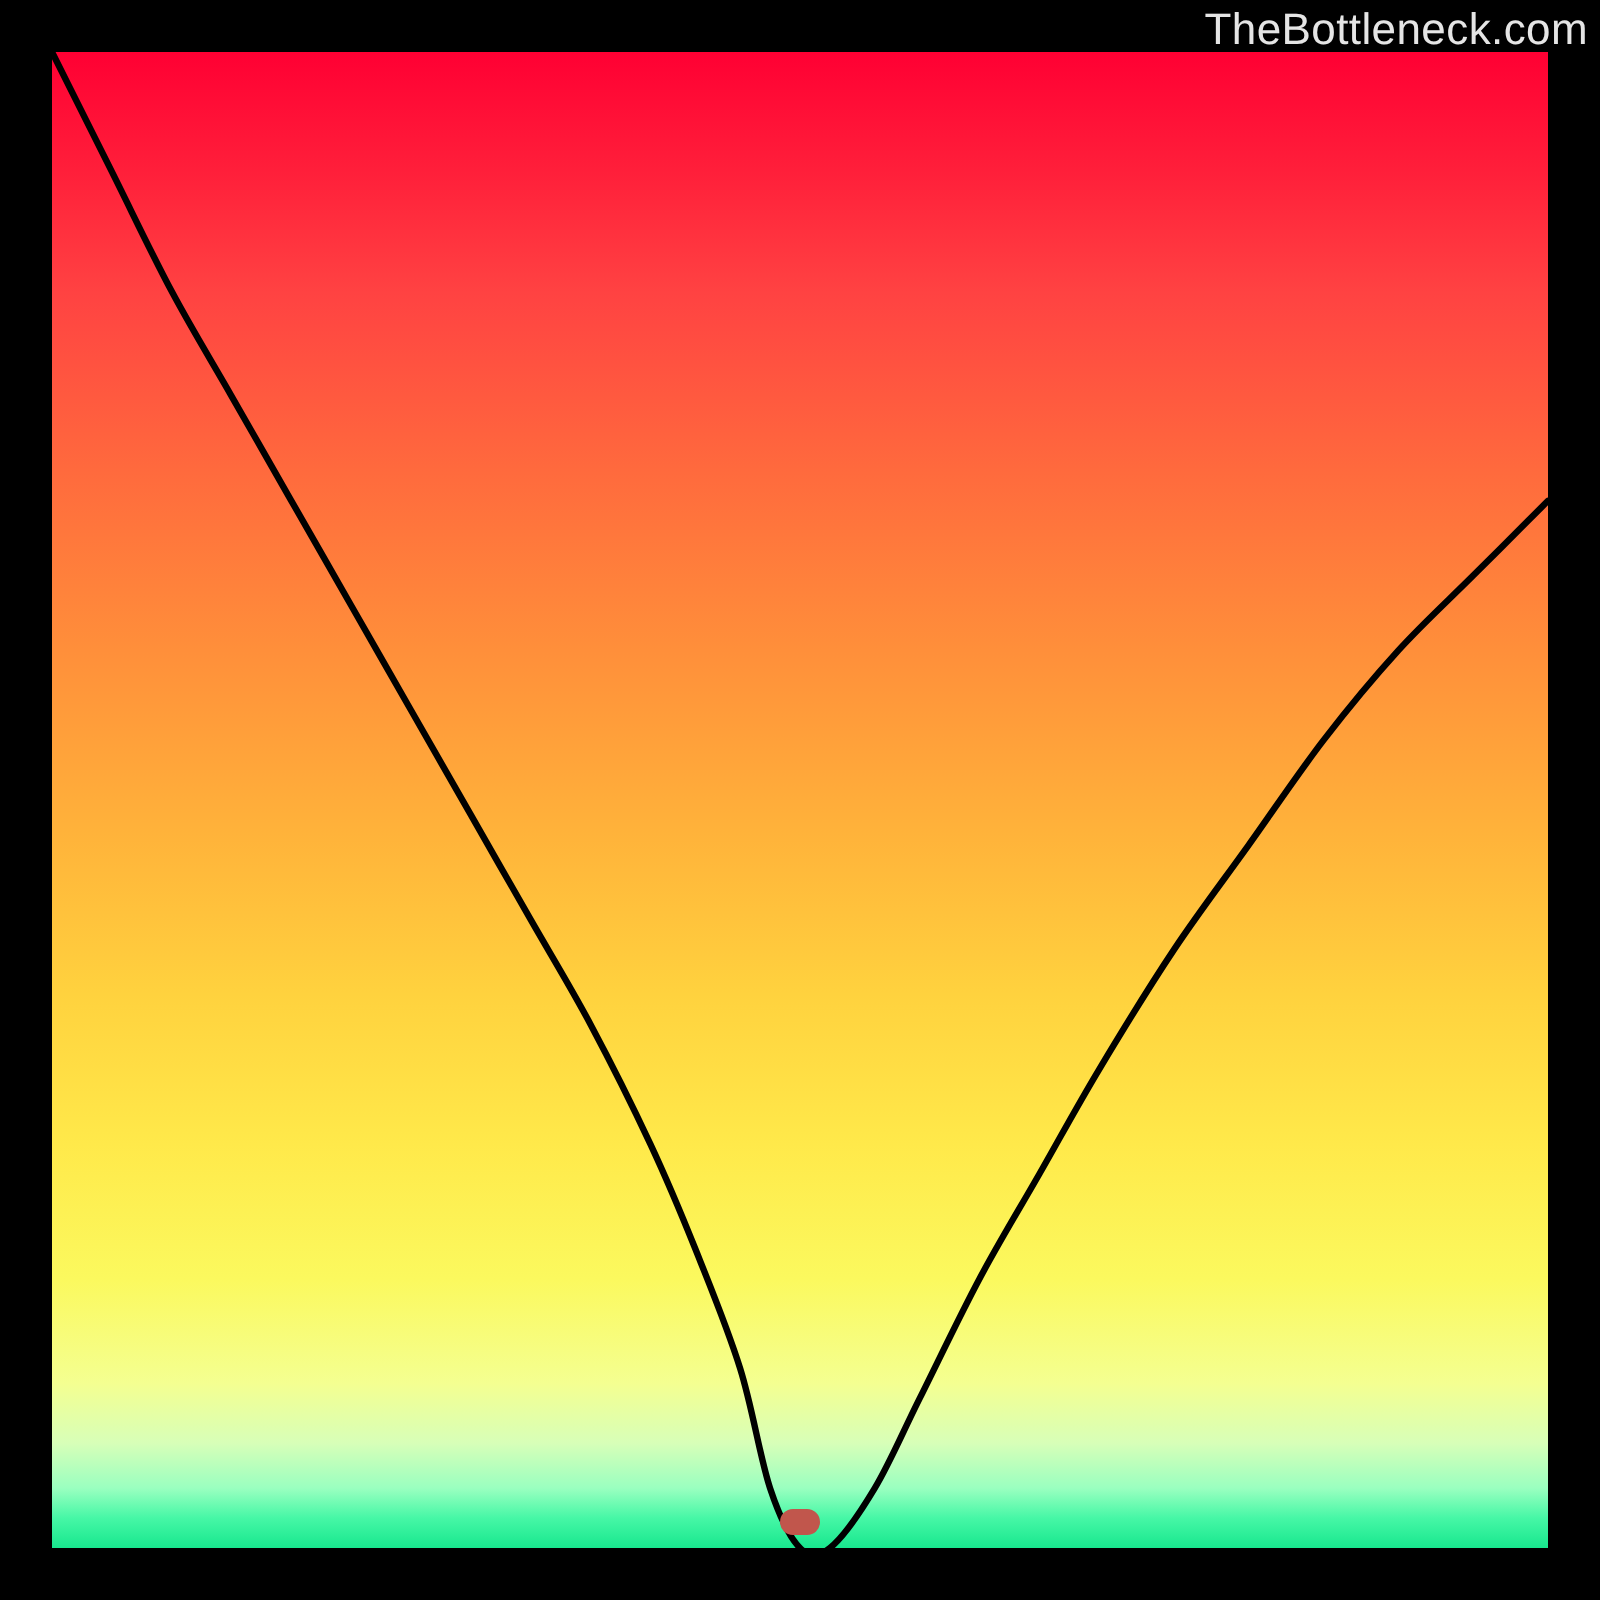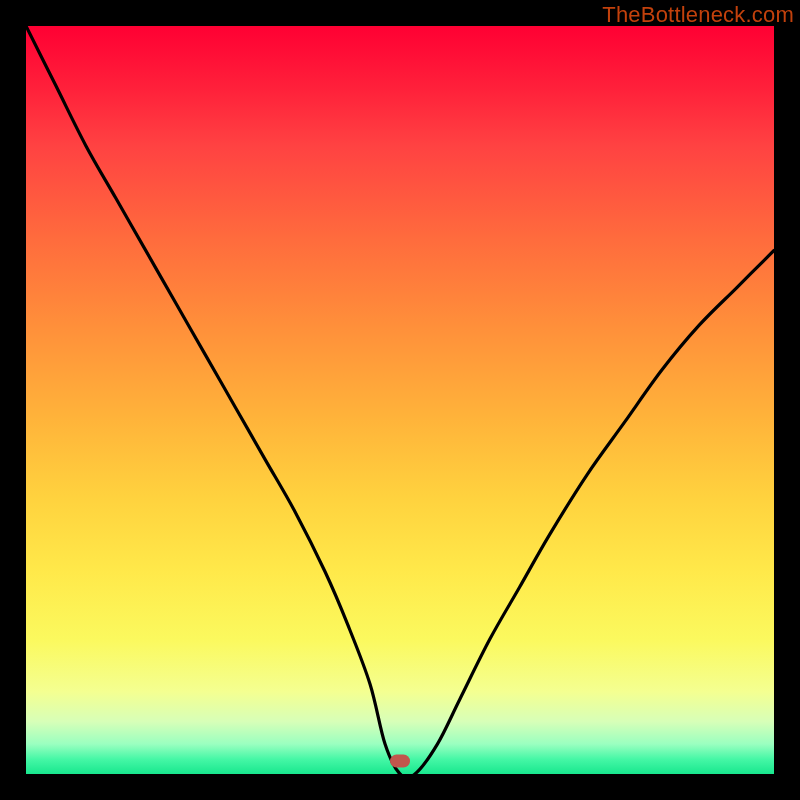--- a/index.html
+++ b/index.html
@@ -40,21 +40,21 @@
       #46f7a6 98%,
       #18e78e 100%
     );
   }
   .watermark {
     position: absolute;
     top: 2px;
     right: 6px;
     font-family: Arial, Helvetica, sans-serif;
     font-size: 22px;
-    color: #c2410c;
+    color: #e5e5e5;
     letter-spacing: 0.2px;
     user-select: none;
   }
   svg.curve {
     position: absolute;
     left: 0;
     top: 0;
     width: 748px;
     height: 748px;
   }

